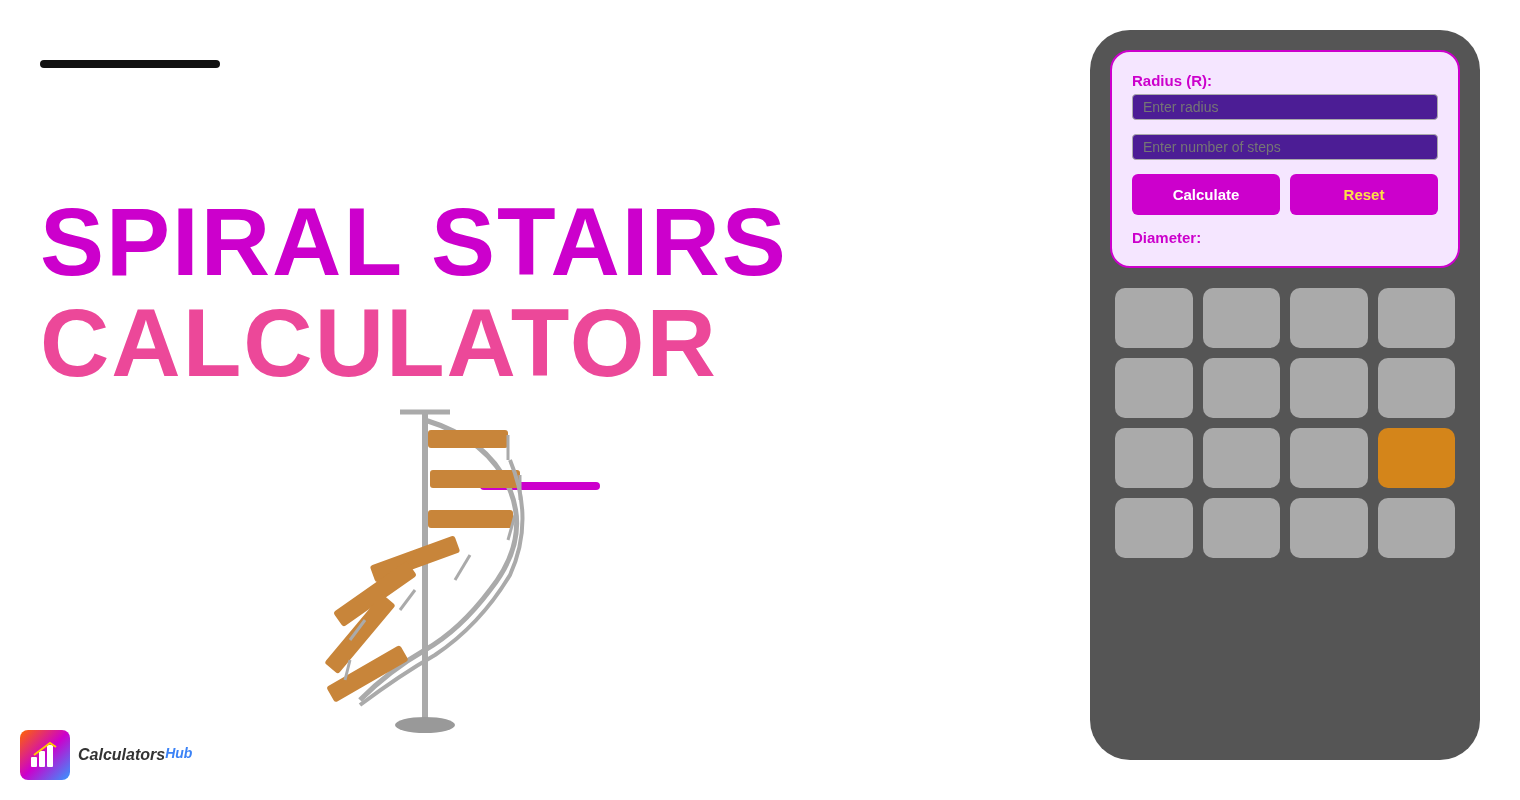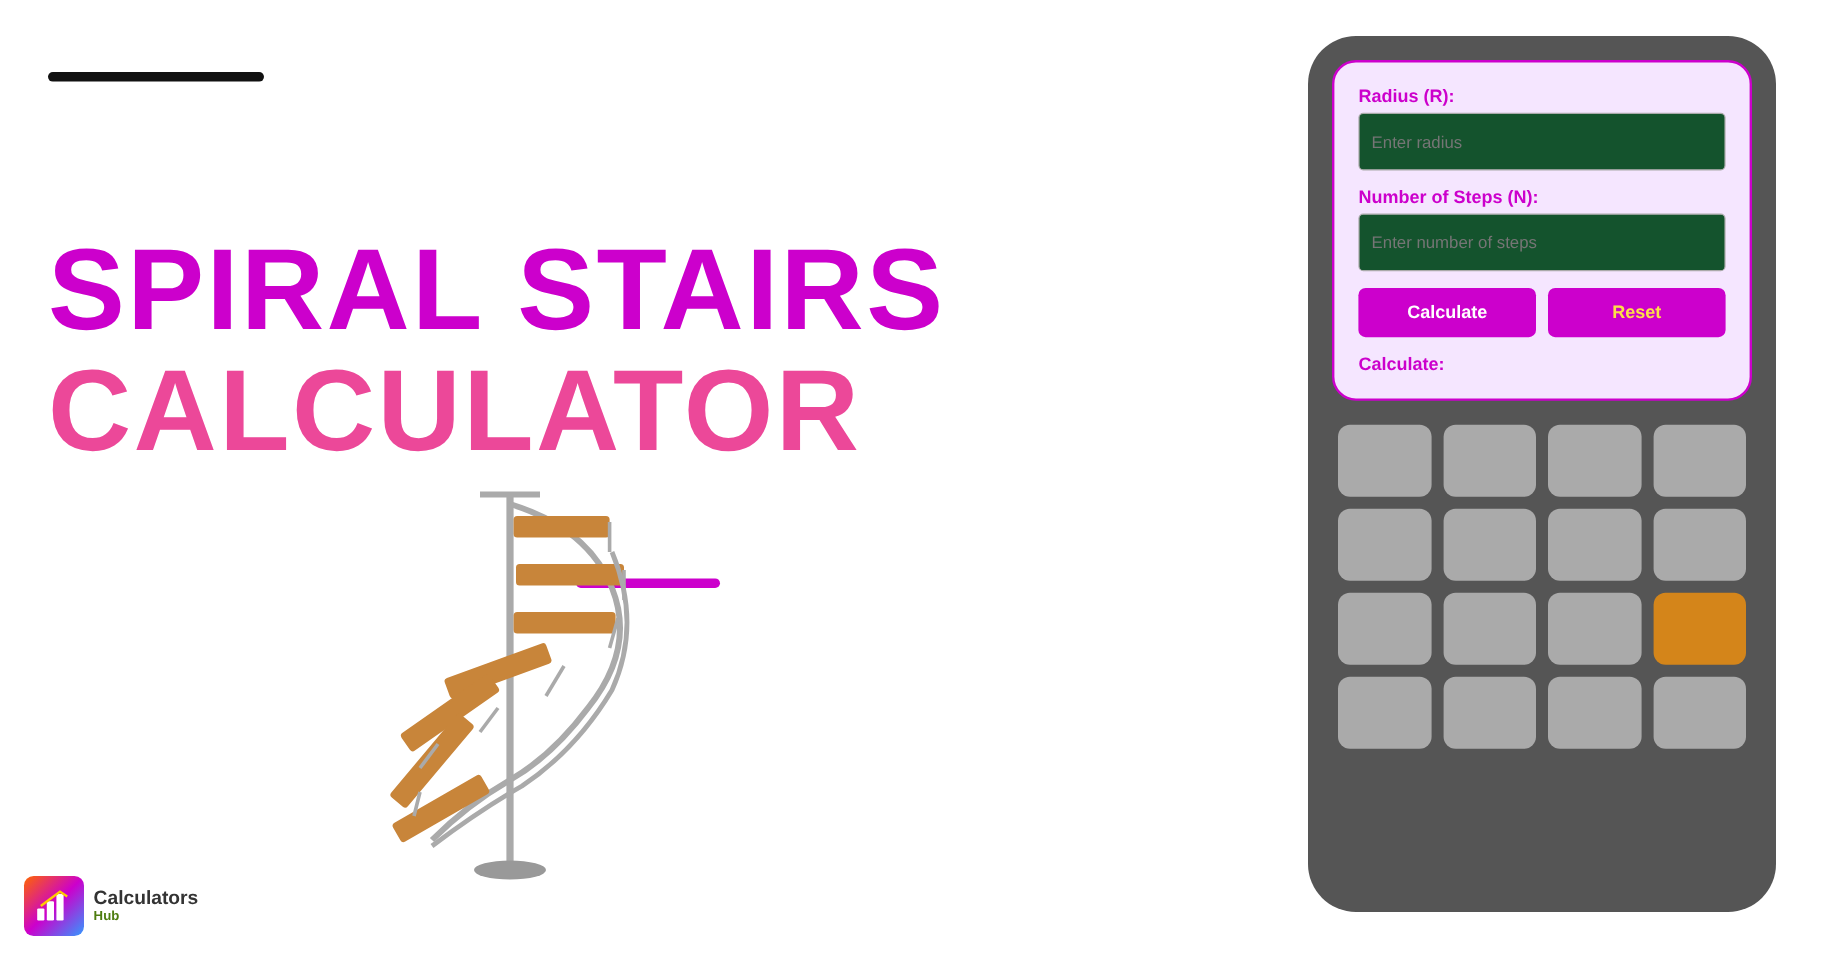--- a/index.html
+++ b/index.html
@@ -65,24 +65,24 @@
       font-size: 15px;
       color: #cc00cc;
       font-weight: 600;
       margin-bottom: 5px;
     }
 
     .field-input {
       width: 100%;
       border: 1px solid #aaaaaa;
       border-radius: 4px;
-      padding: 15px 10px;
+      padding: 4px 10px;
       font-size: 14px;
       color: #999;
-      background: #14532d;
+      background: #4c1d95;
       margin-bottom: 14px;
       outline: none;
     }
 
     .field-input:last-of-type {
       margin-bottom: 0;
     }
 
     .button-row {
       display: flex;
@@ -196,42 +196,41 @@
 
 <div class="logo">
   <div style="width:50px;height:50px;background:linear-gradient(135deg,#ff6600,#cc00cc,#3399ff);border-radius:8px;display:flex;align-items:center;justify-content:center;">
     <svg width="32" height="32" viewBox="0 0 32 32" xmlns="http://www.w3.org/2000/svg">
       <rect x="2" y="18" width="6" height="10" rx="1" fill="white"></rect>
       <rect x="10" y="12" width="6" height="16" rx="1" fill="white"></rect>
       <rect x="18" y="6" width="6" height="22" rx="1" fill="white"></rect>
       <polyline points="5,16 13,10 21,4 27,8" fill="none" stroke="#ffcc00" stroke-width="2"></polyline>
     </svg>
   </div>
-  <div style="display:flex;flex-direction:column;line-height:1.2;">
+  <div style="display:flex;line-height:1.2;font-style:italic;">
     <span style="font-size:16px;font-weight:bold;color:#333;font-family:Arial,sans-serif;">Calculators</span>
-    <span style="font-size:11px;font-weight:bold;color:#4d7c0f;font-family:Arial,sans-serif;">Hub</span>
+    <span style="font-size:14px;font-weight:bold;color:#3b82f6;font-family:Arial,sans-serif;">Hub</span>
   </div>
 </div>
 
 <div class="calculator-device">
 
   <div class="calculator-screen">
 
     <div class="field-label">Radius (R):</div>
     <input type="text" class="field-input" placeholder="Enter radius" style="">
 
-    <div class="field-label">Number of Steps (N):</div>
     <input type="text" class="field-input" placeholder="Enter number of steps" style="">
 
     <div class="button-row">
       <button class="btn-calculate">Calculate</button>
       <button class="btn-reset">Reset</button>
     </div>
 
-    <div class="result-label">Calculate:</div>
+    <div class="result-label">Diameter:</div>
   </div>
 
   <div class="keypad">
 
     <div class="key row1"></div>
     <div class="key row1"></div>
     <div class="key row1"></div>
     <div class="key row1"></div>
 
     <div class="key row2"></div>

